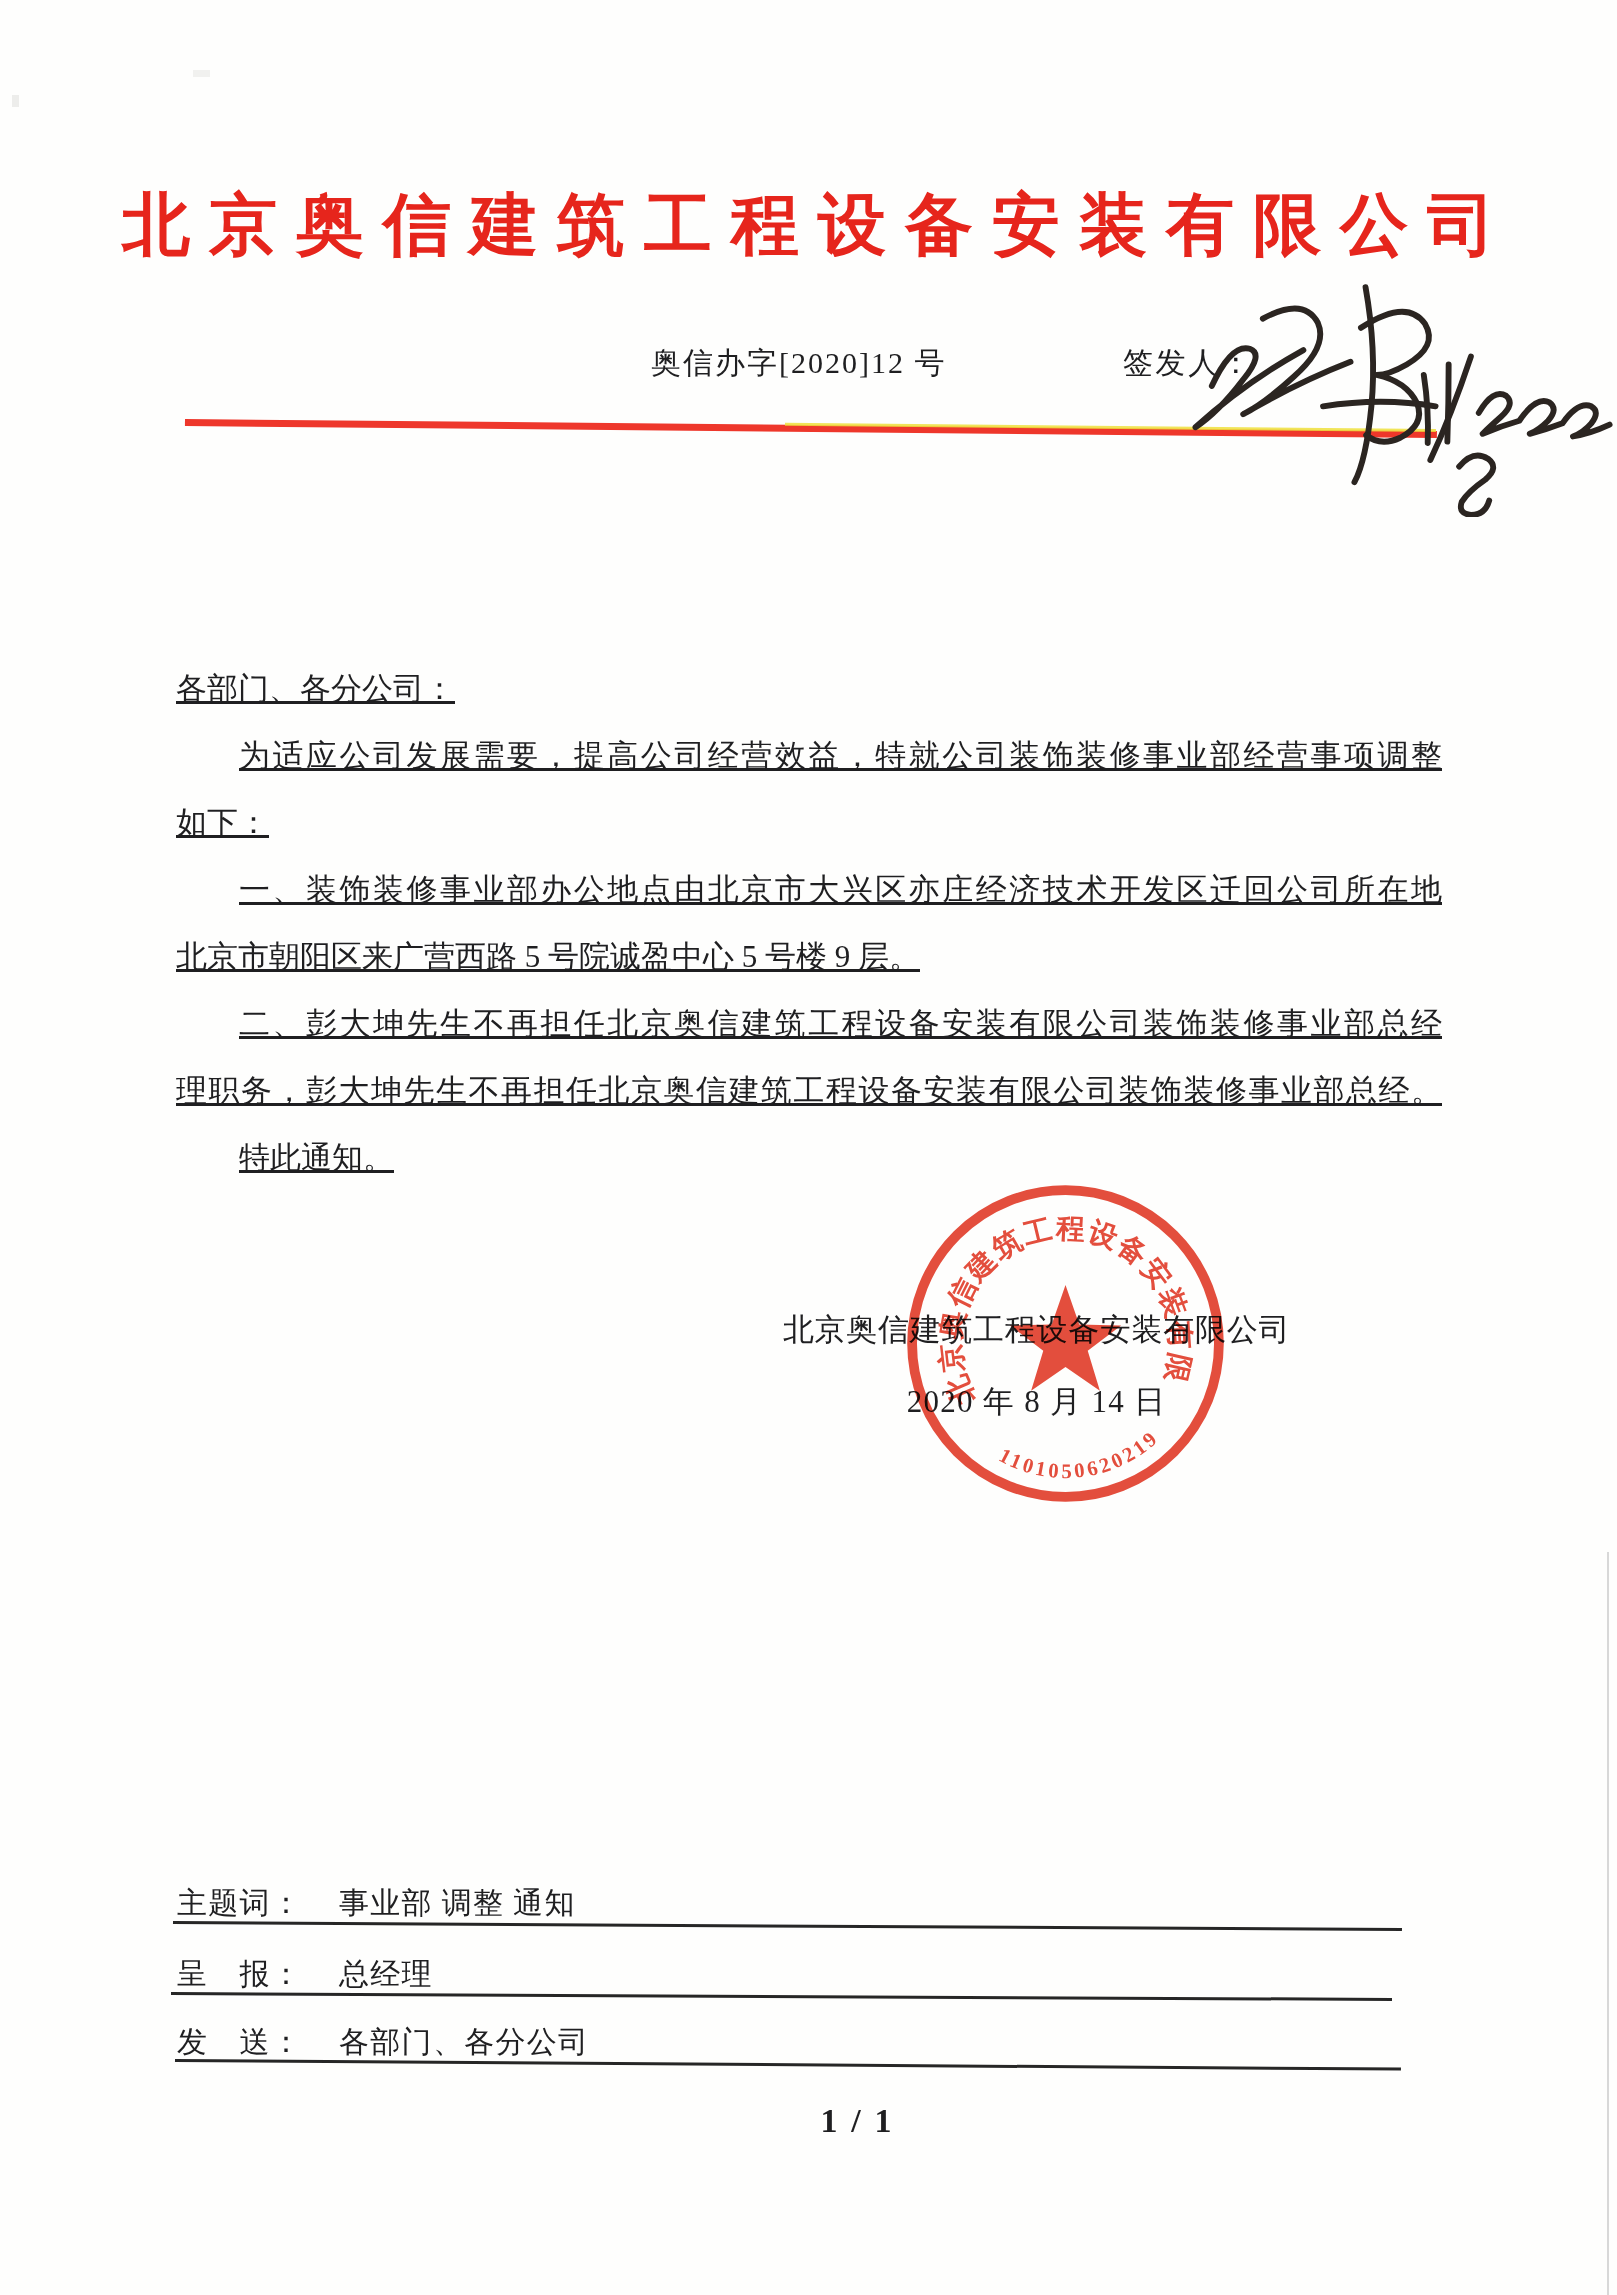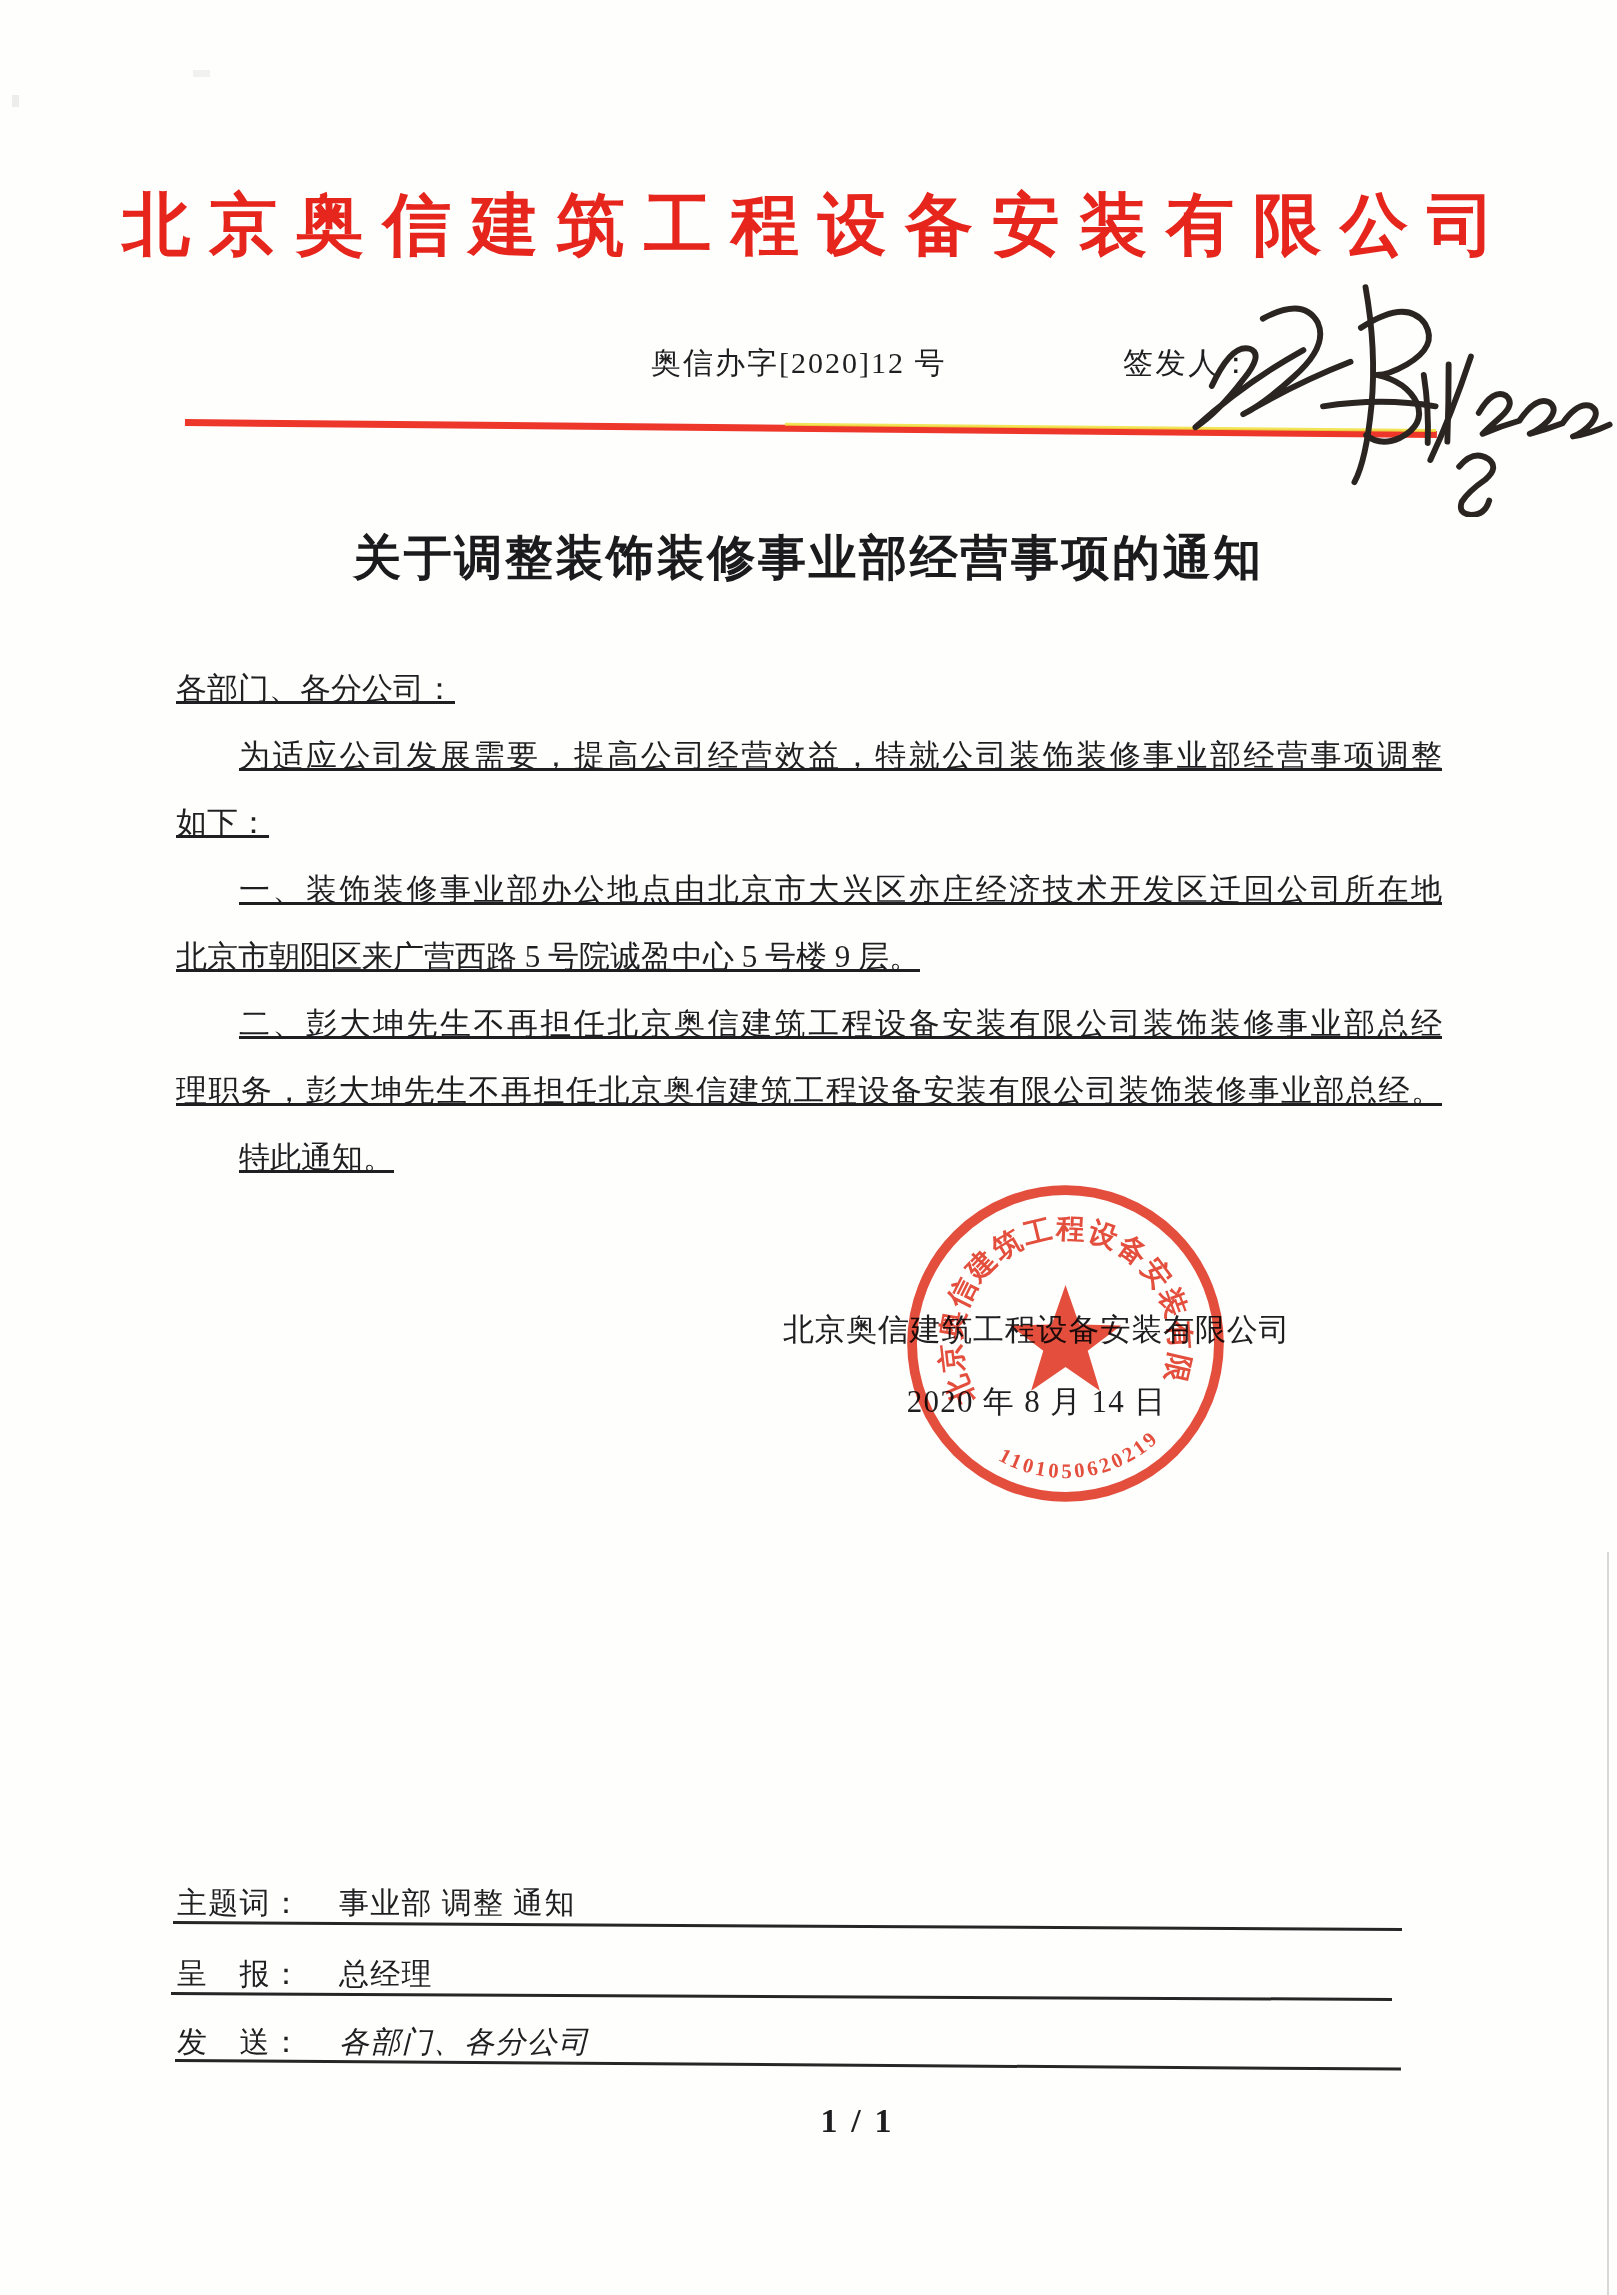--- a/index.html
+++ b/index.html
@@ -21,21 +21,21 @@
   .bline{width:100%;}
   .ind{text-indent:63px;}
   .full{text-align:justify;text-align-last:justify;}
   #signoff-company{left:756px;top:1309px;width:561px;text-align:center;font-size:31px;letter-spacing:0.7px;z-index:6;}
   #signoff-date{left:756px;top:1381px;width:561px;text-align:center;font-size:31px;letter-spacing:1.3px;z-index:6;}
   #stamp-svg{left:903px;top:1181px;mix-blend-mode:multiply;opacity:.93;z-index:8;}
   .frow-label{font-size:30px;letter-spacing:1.3px;}
   .frow-value{font-size:30px;letter-spacing:1.3px;}
   #f1l{left:177px;top:1883px;} #f1v{left:339px;top:1883px;}
   #f2l{left:177px;top:1954px;text-align:right;} #f2v{left:339px;top:1954px;}
-  #f3l{left:177px;top:2022px;} #f3v{left:339px;top:2022px;font-style:italic;}
+  #f3l{left:177px;top:2022px;} #f3v{left:339px;top:2022px;}
   .frule{height:3.3px;background:#262626;transform-origin:0 0;}
   #fr1{left:173px;top:1921px;width:1229px;transform:rotate(0.33deg);}
   #fr2{left:171px;top:1992px;width:1221px;transform:rotate(0.28deg);}
   #fr3{left:175px;top:2059px;width:1226px;transform:rotate(0.40deg);}
   #page-number{left:698px;top:2102px;width:196px;text-align:right;font-size:34px;font-weight:700;letter-spacing:2.6px;}
   .edge-line{left:1607px;top:1552px;width:2px;height:743px;background:#cbcbcb;opacity:.75;}
   .speck1{left:11.7px;top:95px;width:7.8px;height:11.7px;background:#ededeb;}
   .speck2{left:193px;top:70px;width:17px;height:6.5px;background:#f1f1ef;}
 </style>
 </head>
@@ -64,21 +64,20 @@
       <path d="M298,76 Q368,30 396,70 Q416,104 368,132 Q340,148 322,148 Q368,158 384,192 Q396,224 358,244 Q328,258 306,240"></path>
       <path d="M240,196 Q330,182 412,196"></path>
       <path d="M394,148 Q402,200 400,252"></path>
       <path d="M432,132 Q432,192 430,250"></path>
       <path d="M466,120 Q436,210 404,278"></path>
       <path d="M448,288 Q470,262 492,276 Q510,290 488,308 Q462,326 452,342 Q446,360 466,362 Q488,362 494,340"></path>
       <path d="M478,206 Q500,168 520,180 Q534,192 512,212 Q494,228 484,238 Q512,226 540,218 Q566,180 586,190 Q600,200 584,218 Q570,232 556,238 Q580,232 606,222 Q630,188 650,196 Q664,204 650,222 Q638,236 622,242 Q648,238 678,224"></path>
     </g>
   </svg>
 
-  <div id="doc-title" class="abs">关于调整装饰装修事业部经营事项的通知</div>
 
   <div id="body-block" class="abs">
     <div class="bline">各部门、各分公司：</div>
     <div class="bline ind full">为适应公司发展需要，提高公司经营效益，特就公司装饰装修事业部经营事项调整</div>
     <div class="bline">如下：</div>
     <div class="bline ind full">一、装饰装修事业部办公地点由北京市大兴区亦庄经济技术开发区迁回公司所在地</div>
     <div class="bline">北京市朝阳区来广营西路 5 号院诚盈中心 5 号楼 9 层。</div>
     <div class="bline ind full">二、彭大坤先生不再担任北京奥信建筑工程设备安装有限公司装饰装修事业部总经</div>
     <div class="bline full">理职务，彭大坤先生不再担任北京奥信建筑工程设备安装有限公司装饰装修事业部总经。</div>
     <div class="bline ind">特此通知。</div>

